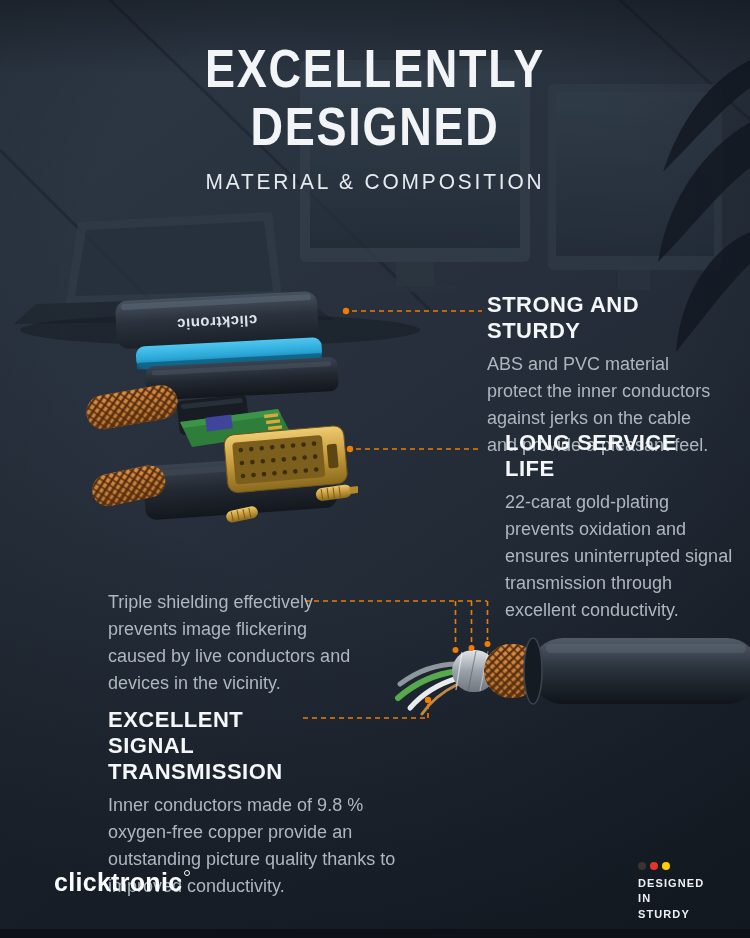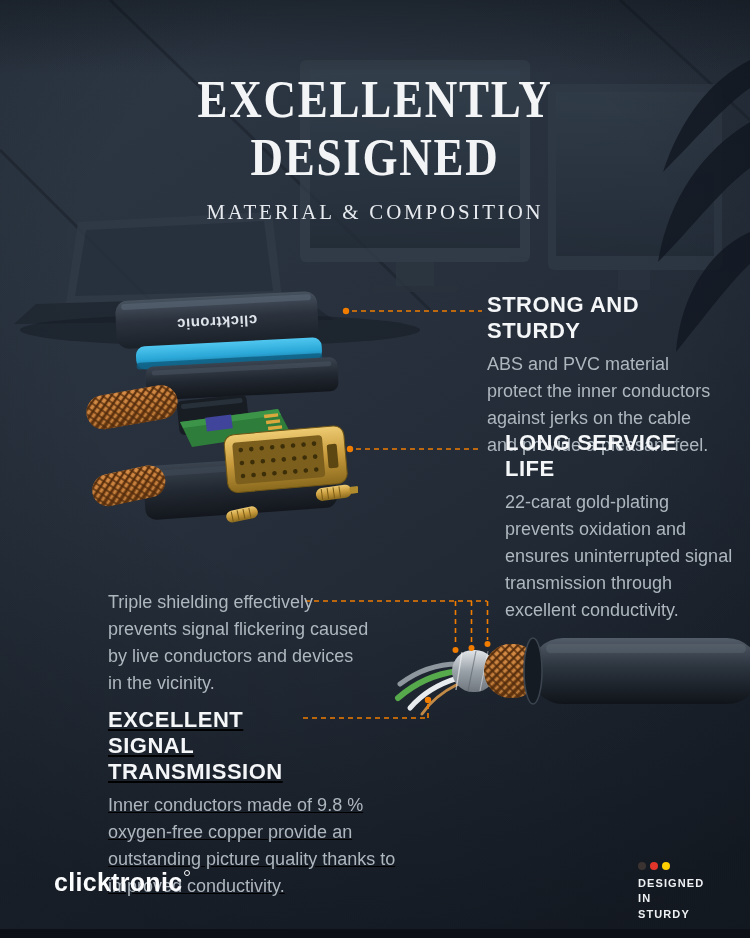--- a/index.html
+++ b/index.html
@@ -12,37 +12,37 @@
   }
   .bg, .leaders, .connector-art, .cable-art { position:absolute; }
   .bg { inset:0; z-index:1; }
   .vignette {
     position:absolute; inset:0; z-index:2; pointer-events:none;
     background:
       linear-gradient(180deg, rgba(5,8,12,.35) 0%, rgba(5,8,12,0) 8%),
       radial-gradient(ellipse 90% 70% at 50% 32%, rgba(0,0,0,0) 45%, rgba(8,11,16,.38) 100%);
   }
 
-  .header { position:absolute; top:70px; left:0; width:100%; text-align:center; z-index:3; color:#f2f4f6;font-family:Liberation Serif, serif; }
+  .header { position:absolute; top:40px; left:0; width:100%; text-align:center; z-index:3; color:#f2f4f6; }
   .tline { display:block; font-size:53px; font-weight:700; letter-spacing:2px; line-height:1.1;
            transform:scaleX(.85); transform-origin:50% 50%; }
   .subtitle { margin-top:12px; font-size:22px; font-weight:400; letter-spacing:3px; color:#e7eaee;
               transform:scaleX(.95); transform-origin:50% 50%; }
 
   .connector-art { left:78px; top:282px; width:280px; height:270px; z-index:3; }
   .cable-art { left:380px; top:612px; width:370px; height:130px; z-index:3; }
   .leaders { inset:0; z-index:4; pointer-events:none; }
 
   .callout { position:absolute; z-index:5; }
   .callout h3 { font-size:22px; font-weight:700; letter-spacing:.5px; color:#f4f6f8; margin-bottom:7px; }
   .callout p { font-size:18px; line-height:1.5; color:#aeb6be; }
   .c1 { left:487px; top:292px; width:228px; }
   .c2 { left:505px; top:430px; width:228px; }
   .c3 { left:108px; top:589px; width:262px; }
-  .c4 { left:108px; top:707px; width:295px;text-decoration:underline; }
+  .c4 { left:108px; top:707px; width:295px; }
   .c4 h3 { width:200px; }
 
   .logo { position:absolute; left:54px; top:868px; z-index:5; color:#fbfcfd;
           font-size:25px; font-weight:700; letter-spacing:.3px; }
   .logo-mark { display:inline-block; width:6px; height:6px; border:1.5px solid #fbfcfd;
                border-radius:50%; vertical-align:top; margin:2px 0 0 2px; }
 
   .made-in { position:absolute; right:50px; top:862px; z-index:5; text-align:left; width:62px; }
   .flag-dots { display:flex; gap:4px; margin-bottom:6px; }
   .dot { width:8px; height:8px; border-radius:50%; display:inline-block; }
@@ -312,21 +312,21 @@
     <h3>STRONG AND STURDY</h3>
     <p>ABS and PVC material protect the inner conductors against jerks on the cable and provide a pleasant feel.</p>
   </section>
 
   <section class="callout c2">
     <h3>LONG SERVICE LIFE</h3>
     <p>22-carat gold-plating prevents oxidation and ensures uninterrupted signal transmission through excellent conductivity.</p>
   </section>
 
   <section class="callout c3">
-    <p>Triple shielding effectively prevents signal flickering caused by live conductors and devices in the vicinity.</p>
+    <p>Triple shielding effectively prevents image flickering caused by live conductors and devices in the vicinity.</p>
   </section>
 
   <section class="callout c4">
     <h3>EXCELLENT SIGNAL TRANSMISSION</h3>
     <p>Inner conductors made of 9.8 % oxygen-free copper provide an outstanding picture quality thanks to improved conductivity.</p>
   </section>
 
   <div class="logo">
     <span>clicktronic</span><span class="logo-mark"></span>
   </div>

